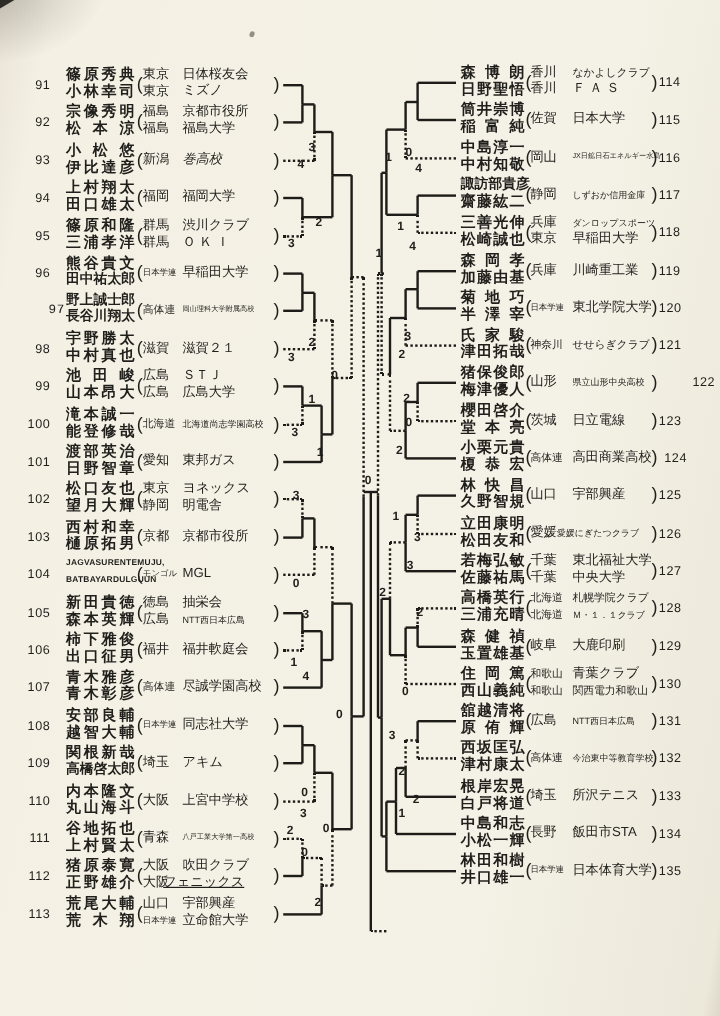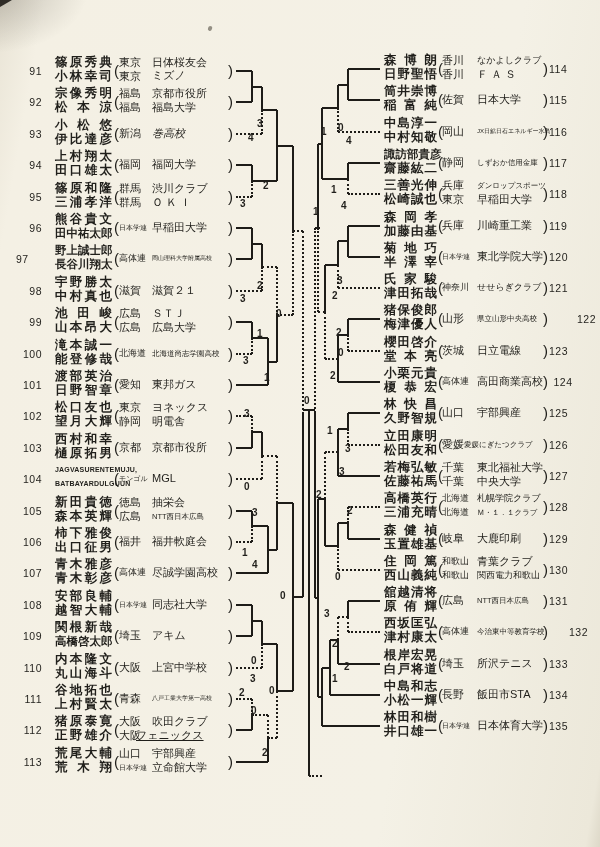--- a/index.html
+++ b/index.html
@@ -141,21 +141,21 @@
         <span>田</span>
         <span>中</span>
         <span>祐</span>
         <span>太</span>
         <span>郎</span>
       </div>
       <div class="paren" style="left: 114px; top: 218px;">(</div>
       <div class="pref s4" style="left: 119px; top: 221px; width: 33px;">日本学連</div>
       <div class="club" style="left: 152px; top: 221px; width: 77px;">早稲田大学</div>
       <div class="paren" style="left: 228px; top: 218px;">)</div>
-      <div class="num" style="left: 16px; top: 253.4px; width: 26px; text-align: left;">97</div>
+      <div class="num" style="left: 28px; top: 253.4px; width: 26px; text-align: right; font-family: Liberation Mono, monospace;">97</div>
       <div class="name-row n5" style="left: 55px; top: 244.4px; width: 57px;">
         <span>野</span>
         <span>上</span>
         <span>誠</span>
         <span>士</span>
         <span>郎</span>
       </div>
       <div class="name-row n5" style="left: 55px; top: 258.4px; width: 57px;">
         <span>長</span>
         <span>谷</span>
@@ -736,21 +736,21 @@
       </div>
       <div class="name-row" style="left: 384px; top: 600.1px; width: 53px;">
         <span>原</span>
         <span>侑</span>
         <span>輝</span>
       </div>
       <div class="paren" style="left: 438px; top: 591.1px;">(</div>
       <div class="pref" style="left: 442px; top: 594.1px; width: 35px;">広島</div>
       <div class="club c8" style="left: 477px; top: 594.1px; width: 67px;">NTT西日本広島</div>
       <div class="paren" style="left: 543px; top: 591.1px;">)</div>
-      <div class="num" style="left: 549px; top: 626.4px; width: 28px; text-align: left; margin-left: 20px;">132</div>
+      <div class="num" style="left: 549px; top: 626.4px; width: 28px; text-align: left;">132</div>
       <div class="name-row" style="left: 384px; top: 617.4px; width: 53px;">
         <span>西</span>
         <span>坂</span>
         <span>匡</span>
         <span>弘</span>
       </div>
       <div class="name-row" style="left: 384px; top: 631.4px; width: 53px;">
         <span>津</span>
         <span>村</span>
         <span>康</span>

